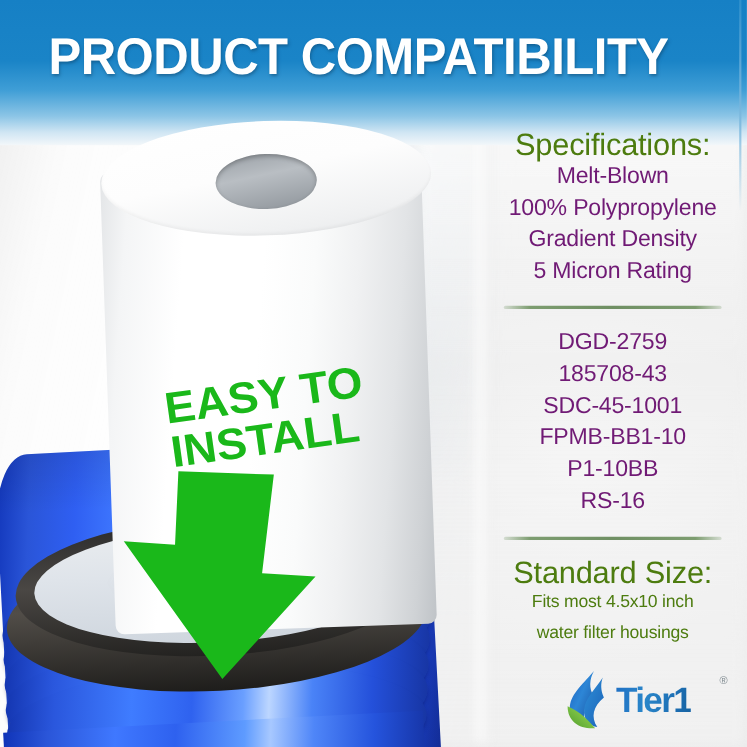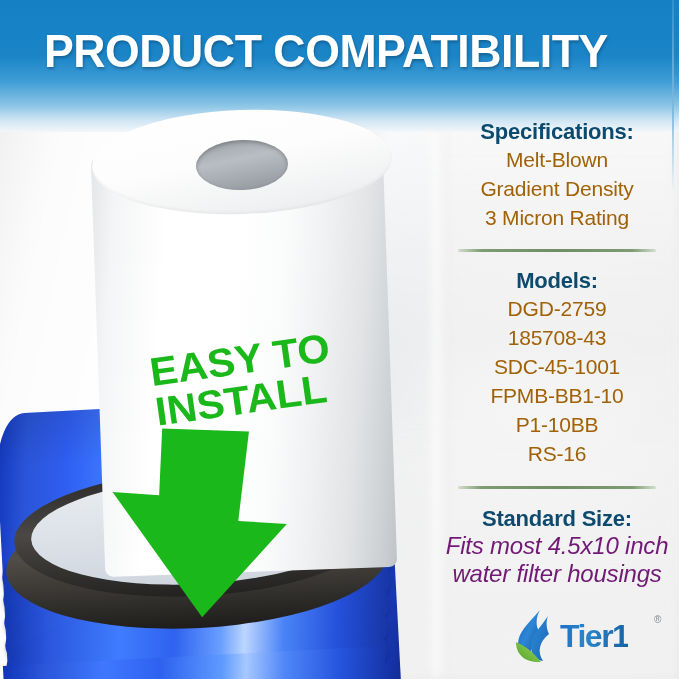--- a/index.html
+++ b/index.html
@@ -240,37 +240,36 @@
 
   
   .panel {
     position: absolute;
     left: 438px; top: 118px;
     width: 238px; height: 560px;
     text-align: center;
     color: #2f3336;
   }
   .sec-title {
-    font-size: 22px;
-    font-weight: bold;
+    font-size: 28px;
+    font-weight: normal;
     line-height: 27px;
-    color: #0c4a6e;
+    color: #4d7c0f;
     letter-spacing: -0.2px;
   }
   .sec-line {
     font-size: 21px;
     line-height: 29px;
-    color: #a16207;
+    color: #701a75;
     letter-spacing: -0.2px;
   }
   .sec-line-italic {
-    font-size: 24px;
+    font-size: 16px;
     line-height: 28px;
-    color: #701a75;
-    font-style: italic;
+    color: #4d7c0f;
     letter-spacing: -0.2px;
   }
   .divider {
     width: 198px;
     height: 3px;
     margin: 0 auto;
     background: linear-gradient(90deg, rgba(122,154,110,0.25), #7d9d70 12%, #6f8f63 50%, #7d9d70 88%, rgba(122,154,110,0.25));
     border-radius: 2px;
   }
   .spec-block { margin-top: 0; }
@@ -352,30 +351,30 @@
     <svg class="arrow" viewBox="0 0 200 200">
       <path d="M62 4 L148 16 L128 104 L176 112 L82 196 L6 62 L52 70 Z" fill="#1ab81a"></path>
     </svg>
   </div>
 
   <div class="panel">
 
     <div class="spec-block">
       <div class="sec-title">Specifications:</div>
       <div class="sec-line">Melt-Blown</div>
+      <div class="sec-line">100% Polypropylene</div>
       <div class="sec-line">Gradient Density</div>
-      <div class="sec-line">3 Micron Rating</div>
+      <div class="sec-line">5 Micron Rating</div>
     </div>
 
     <div class="block-gap-a"></div>
     <div class="divider"></div>
     <div class="block-gap-b"></div>
 
     <div>
-      <div class="sec-title">Models:</div>
       <div class="sec-line">DGD-2759</div>
       <div class="sec-line">185708-43</div>
       <div class="sec-line">SDC-45-1001</div>
       <div class="sec-line">FPMB-BB1-10</div>
       <div class="sec-line">P1-10BB</div>
       <div class="sec-line">RS-16</div>
     </div>
 
     <div class="block-gap-c"></div>
     <div class="divider"></div>

